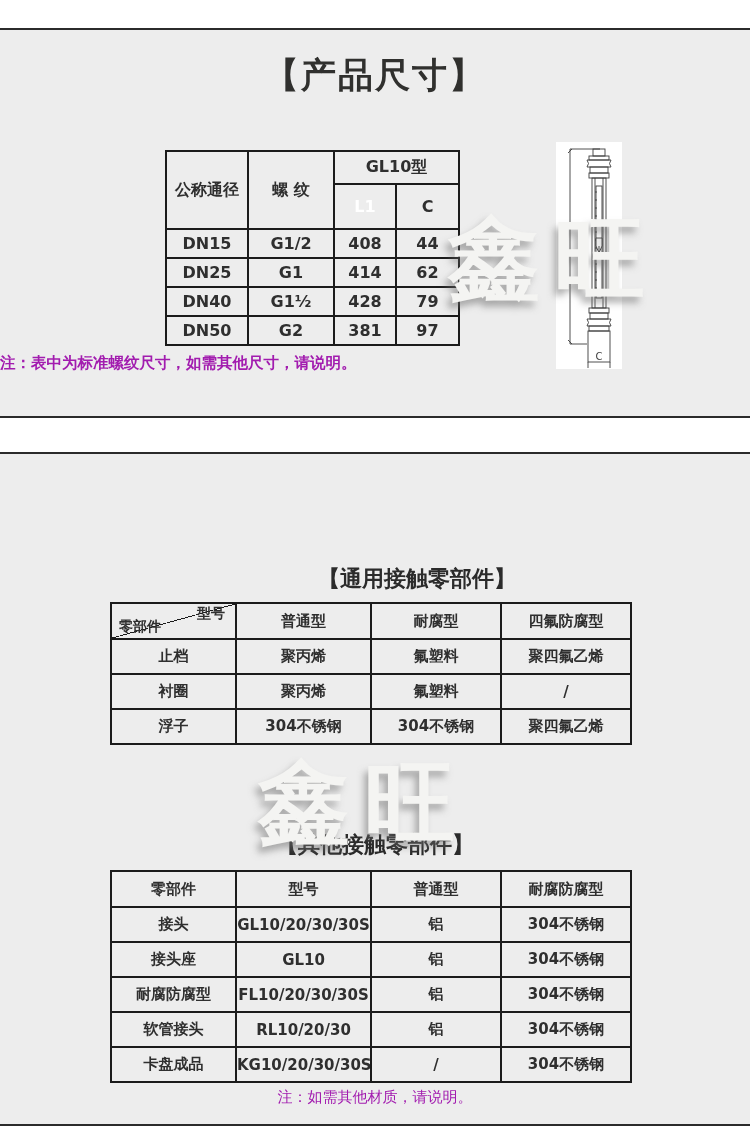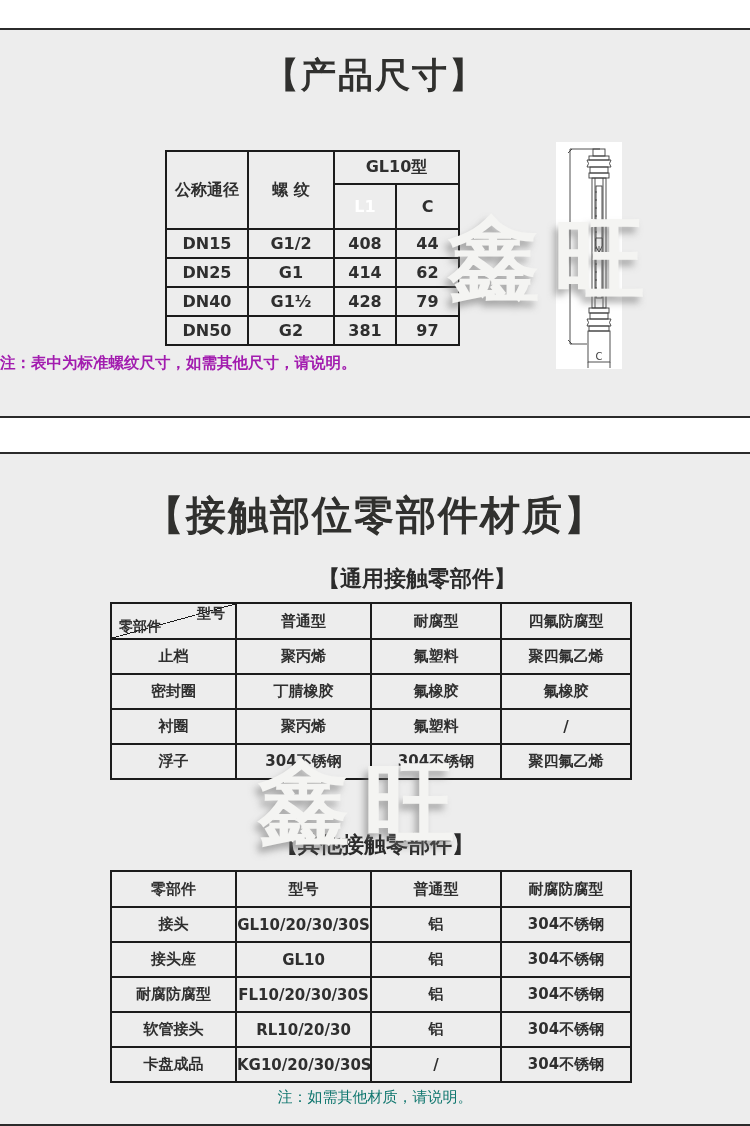--- a/index.html
+++ b/index.html
@@ -56,21 +56,21 @@
   #general-subtitle{top:110px;margin-left:42px;}
   #other-subtitle{top:376px;}
   .diag-cell{position:relative;
     background:linear-gradient(to bottom right,
       transparent 49.4%,#1b1b1b 49.4%,#1b1b1b 50.8%,transparent 50.8%);
   }
   .diag-cell .corner-top{position:absolute;top:1px;right:10px;font-size:14px;}
   .diag-cell .corner-bottom{position:absolute;bottom:2px;left:7px;font-size:14px;}
   .note2{
     position:absolute;top:634px;left:0;width:750px;text-align:center;
-    font-size:15px;color:#0f766e;
+    font-size:15px;color:#a21caf;
   }
   .watermark{
     position:absolute;font-size:92px;font-weight:bold;white-space:nowrap;
     font-family:"DejaVu Serif","Liberation Serif",serif;
     color:#f4f4f2;letter-spacing:14px;
     text-shadow:-4px 6px 7px rgba(110,110,110,0.55);
     pointer-events:none;z-index:5;
   }
   #watermark-1{left:448px;top:168px;}
   #watermark-2{left:258px;top:288px;}
@@ -159,21 +159,20 @@
       <text x="10" y="108" transform="rotate(-90 10 108)" font-size="8" fill="#3d3d3d" text-anchor="middle">L1</text>
       <text x="43" y="218" font-size="10" fill="#3d3d3d" text-anchor="middle">C</text>
     </svg>
   </div>
 
   <div class="watermark" id="watermark-1">鑫旺</div>
 </div>
 
 <div class="section" id="section2">
 
-  <div class="big-title" id="sec2-title">【接触部位零部件材质】</div>
 
   <div class="sub-title" id="general-subtitle">【通用接触零部件】</div>
 
   <table class="mat-table" id="general-table">
     <colgroup>
         <col class="c1">
         <col class="c2">
         <col class="c3">
         <col class="c4">
       </colgroup>
@@ -187,26 +186,20 @@
         <td>耐腐型</td>
         <td>四氟防腐型</td>
       </tr>
       <tr class="data">
         <td>止档</td>
         <td>聚丙烯</td>
         <td>氟塑料</td>
         <td>聚四氟乙烯</td>
       </tr>
       <tr class="data">
-        <td>密封圈</td>
-        <td>丁腈橡胶</td>
-        <td>氟橡胶</td>
-        <td>氟橡胶</td>
-      </tr>
-      <tr class="data">
         <td>衬圈</td>
         <td>聚丙烯</td>
         <td>氟塑料</td>
         <td>/</td>
       </tr>
       <tr class="data">
         <td>浮子</td>
         <td>304不锈钢</td>
         <td>304不锈钢</td>
         <td>聚四氟乙烯</td>

